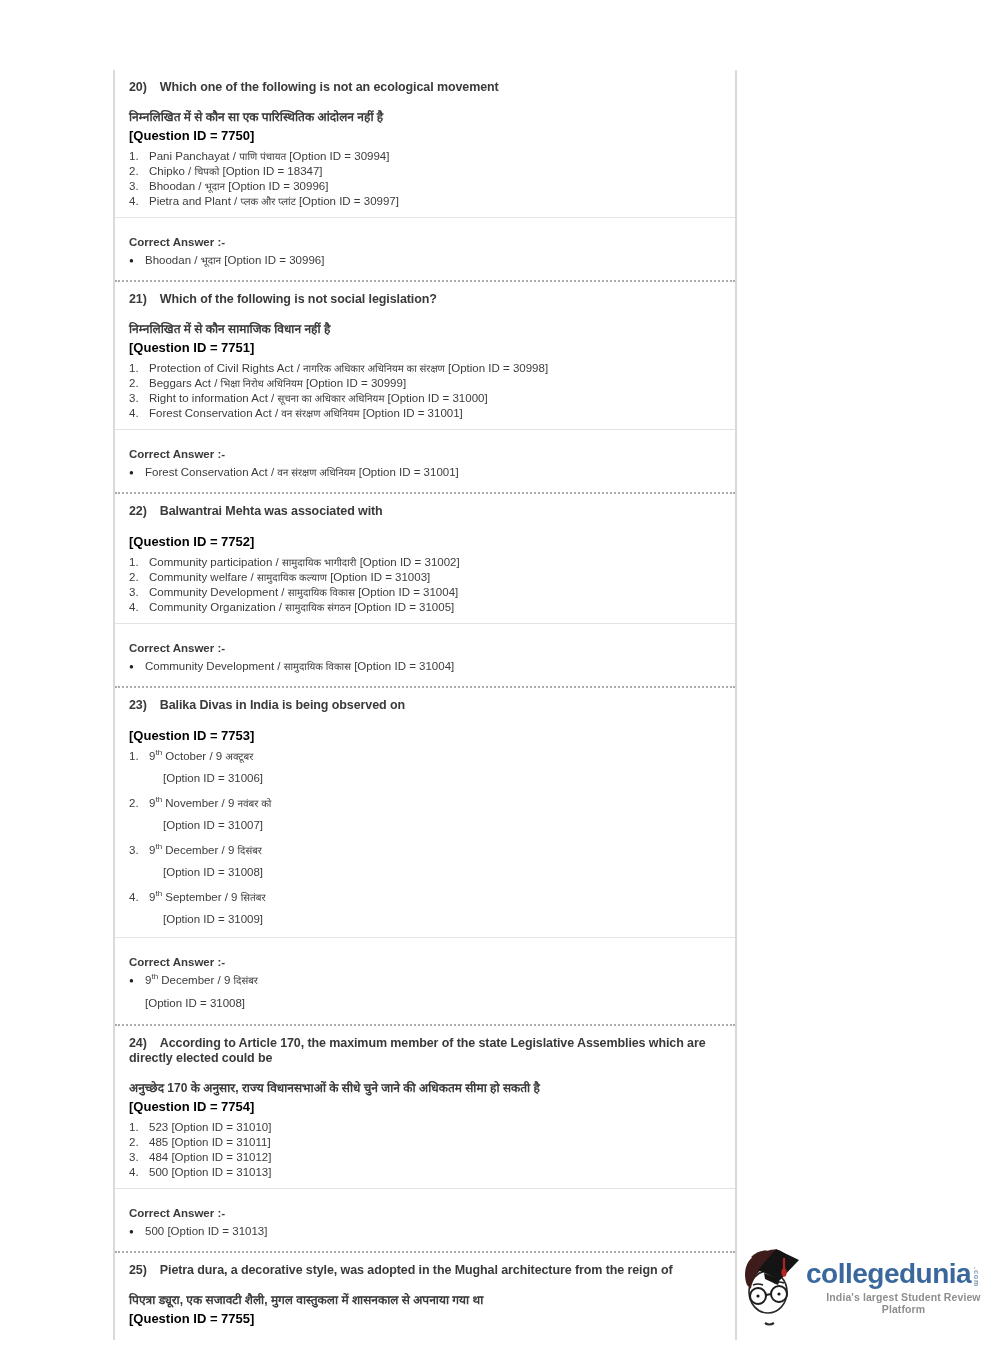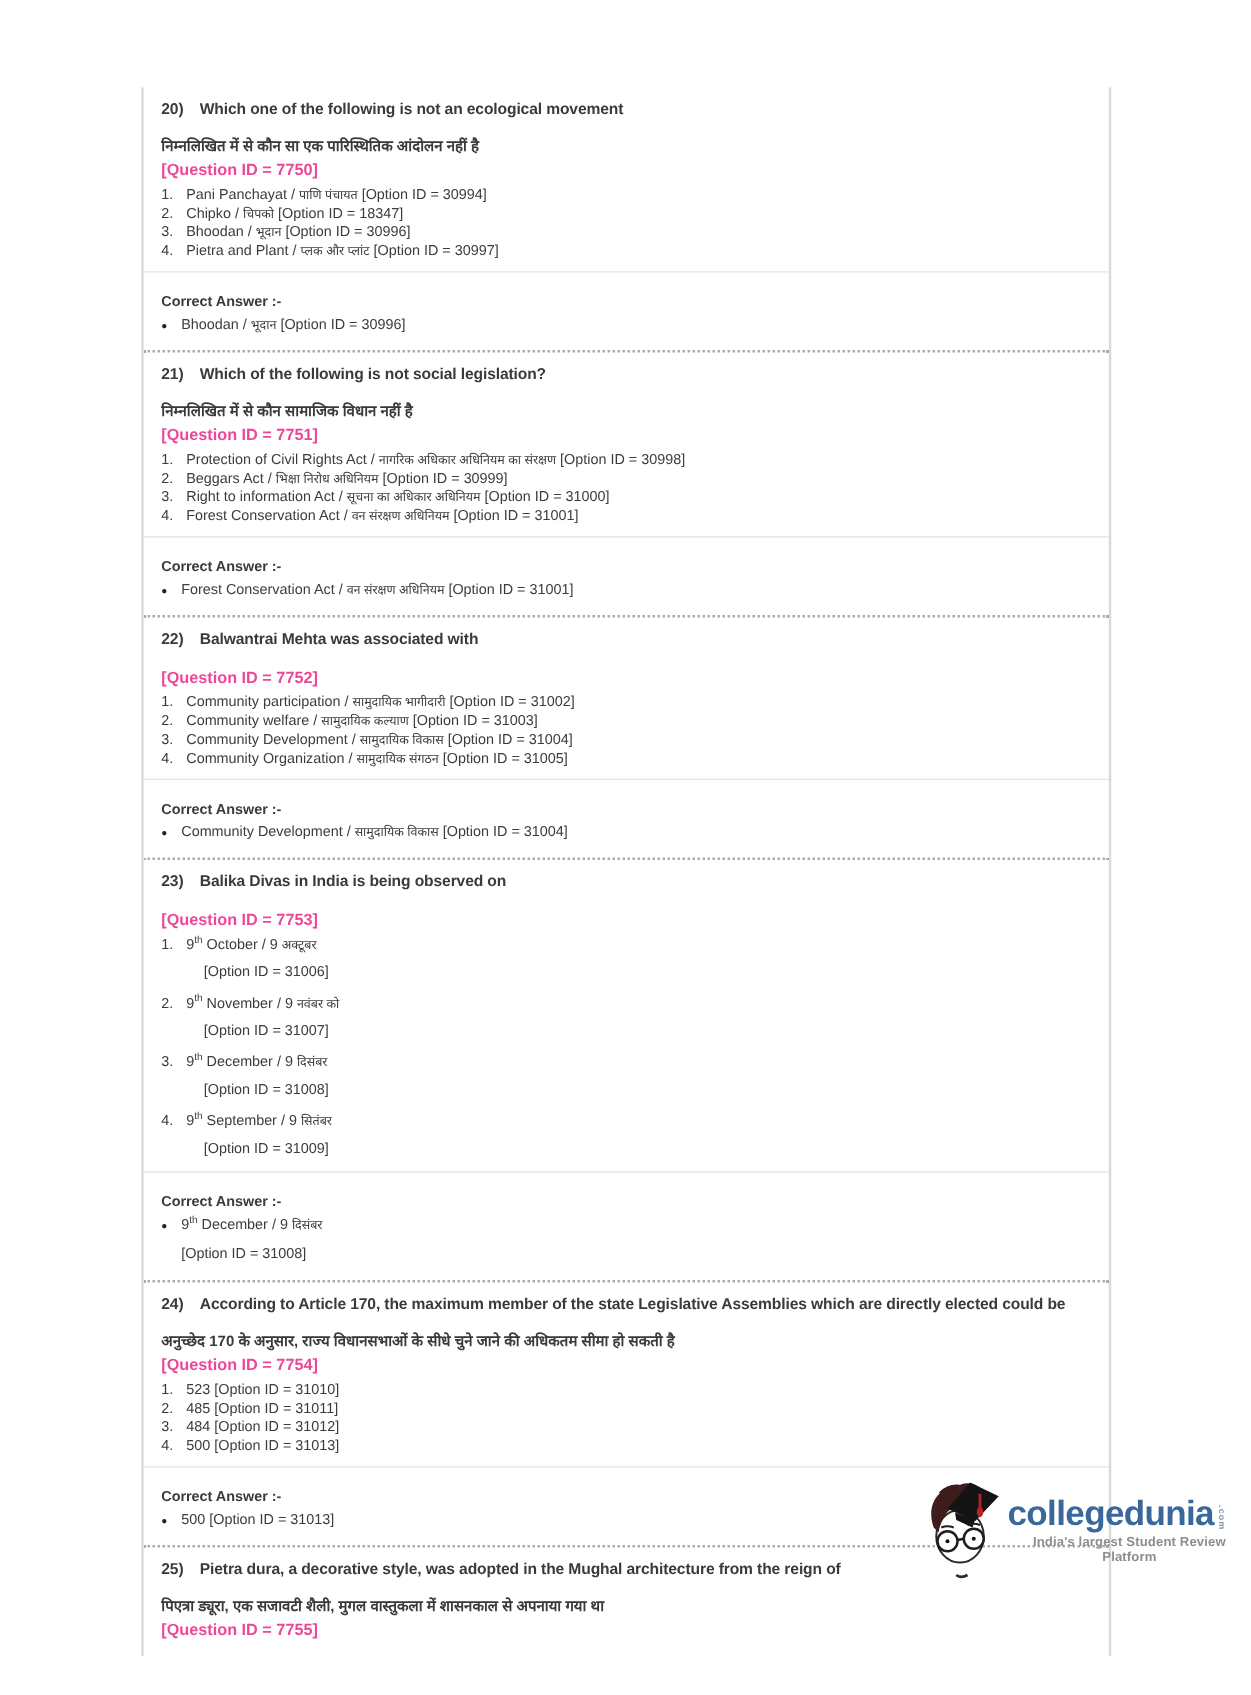--- a/index.html
+++ b/index.html
@@ -9,54 +9,54 @@
     font-family: "Liberation Sans", "DejaVu Sans", sans-serif;
     color: #3c3c3c;
     position: relative;
     overflow: hidden;
   }
   .page { position: absolute; inset: 0; background: #fff; }
 
   .content {
     position: absolute;
     left: 113px; top: 70px;
-    width: 776px;
+    width: 624px;
     border-left: 2px solid #dadada;
     border-right: 2px solid #dadada;
     padding-bottom: 8px;
     background: #fff;
   }
 
   .question { padding-top: 10px; }
   .q-title {
     font-size: 12.5px; font-weight: bold; color: #3a3a3a;
     margin: 0 14px 14px; line-height: 15px; letter-spacing: -0.1px;
   }
   .q-num { margin-right: 13px; }
   .q-hindi { font-size: 12px; font-weight: bold; color: #3a3a3a; margin: 2px 14px 2px; line-height: 16px; }
   .q-hindi.gap { margin-bottom: 26px; }
-  .q-id { font-size: 13px; font-weight: bold; color: #ec4899; margin: 0 14px 5px; line-height: 17px; }
+  .q-id { font-size: 13px; font-weight: bold; color: #000000; margin: 0 14px 5px; line-height: 17px; }
 
   .options { margin: 0 14px; }
   .opt-row { font-size: 11.5px; line-height: 15px; display: flex; }
   .opt-num { width: 20px; flex: none; }
   .opt-body { flex: 1; }
   .hi { font-size: 10px; }
   sup { font-size: 8px; vertical-align: super; line-height: 0; }
   .opt-idline { font-size: 11.5px; line-height: 14px; margin: 7px 14px 11px 34px; }
 
   .answer-box { margin-top: 8px; border-top: 1px solid #e3e3e3; padding: 17px 14px 7px; }
   .ca-label { font-size: 11.5px; font-weight: bold; color: #3a3a3a; margin-bottom: 3px; line-height: 15px; }
   .ca-line { font-size: 11.5px; line-height: 15px; display: flex; }
   .bullet { width: 16px; flex: none; font-size: 8px; line-height: 15px; color: #222; }
   .ca-idline { font-size: 11.5px; line-height: 14px; margin: 8px 0 2px 16px; }
 
   .dotted-sep { border-top: 2px dotted #ababab; margin-top: 5px; height: 0; }
 
-  .branding { position: absolute; left: 740px; top: 1180px; display: flex; align-items: flex-start; }
+  .branding { position: absolute; left: 740px; top: 1243px; display: flex; align-items: flex-start; }
   .mascot { width: 62px; height: 90px; flex: none; }
   .brand-text { margin-left: 4px; padding-top: 16px; }
   .wordmark-row { display: flex; align-items: flex-start; }
   .wordmark { font-size: 28px; font-weight: bold; color: #3a689c; letter-spacing: -0.5px; line-height: 30px; }
   .tld { writing-mode: vertical-rl; font-size: 7px; color: #7d96b0; font-weight: bold; margin-left: 2px; margin-top: 8px; letter-spacing: 1px; }
   .tagline { font-size: 10.5px; font-weight: bold; color: #8e8e8e; margin-top: 2px; letter-spacing: 0.1px; text-align: center; }
 </style>
 </head>
 <body>
 

